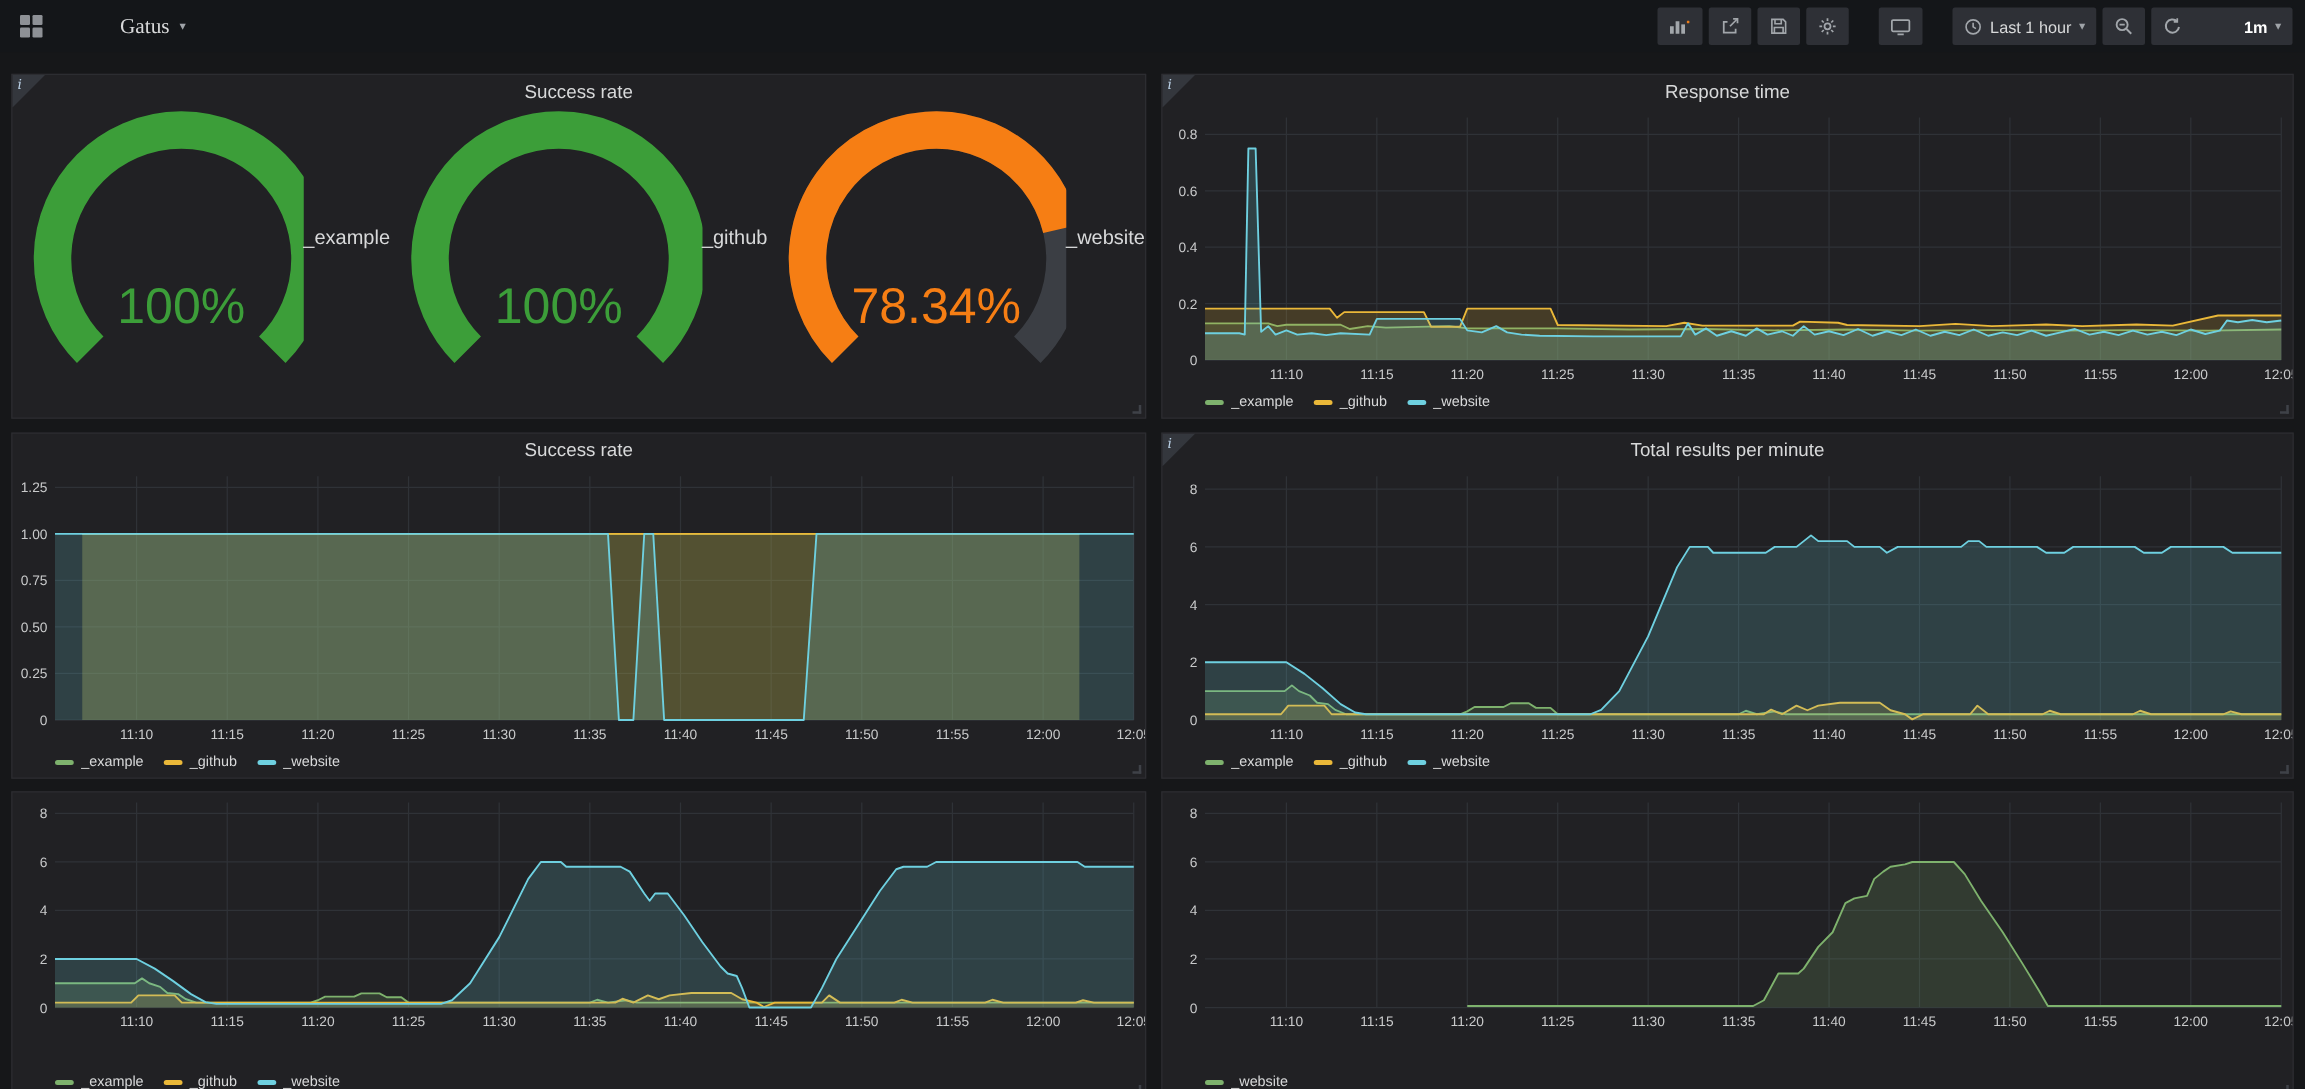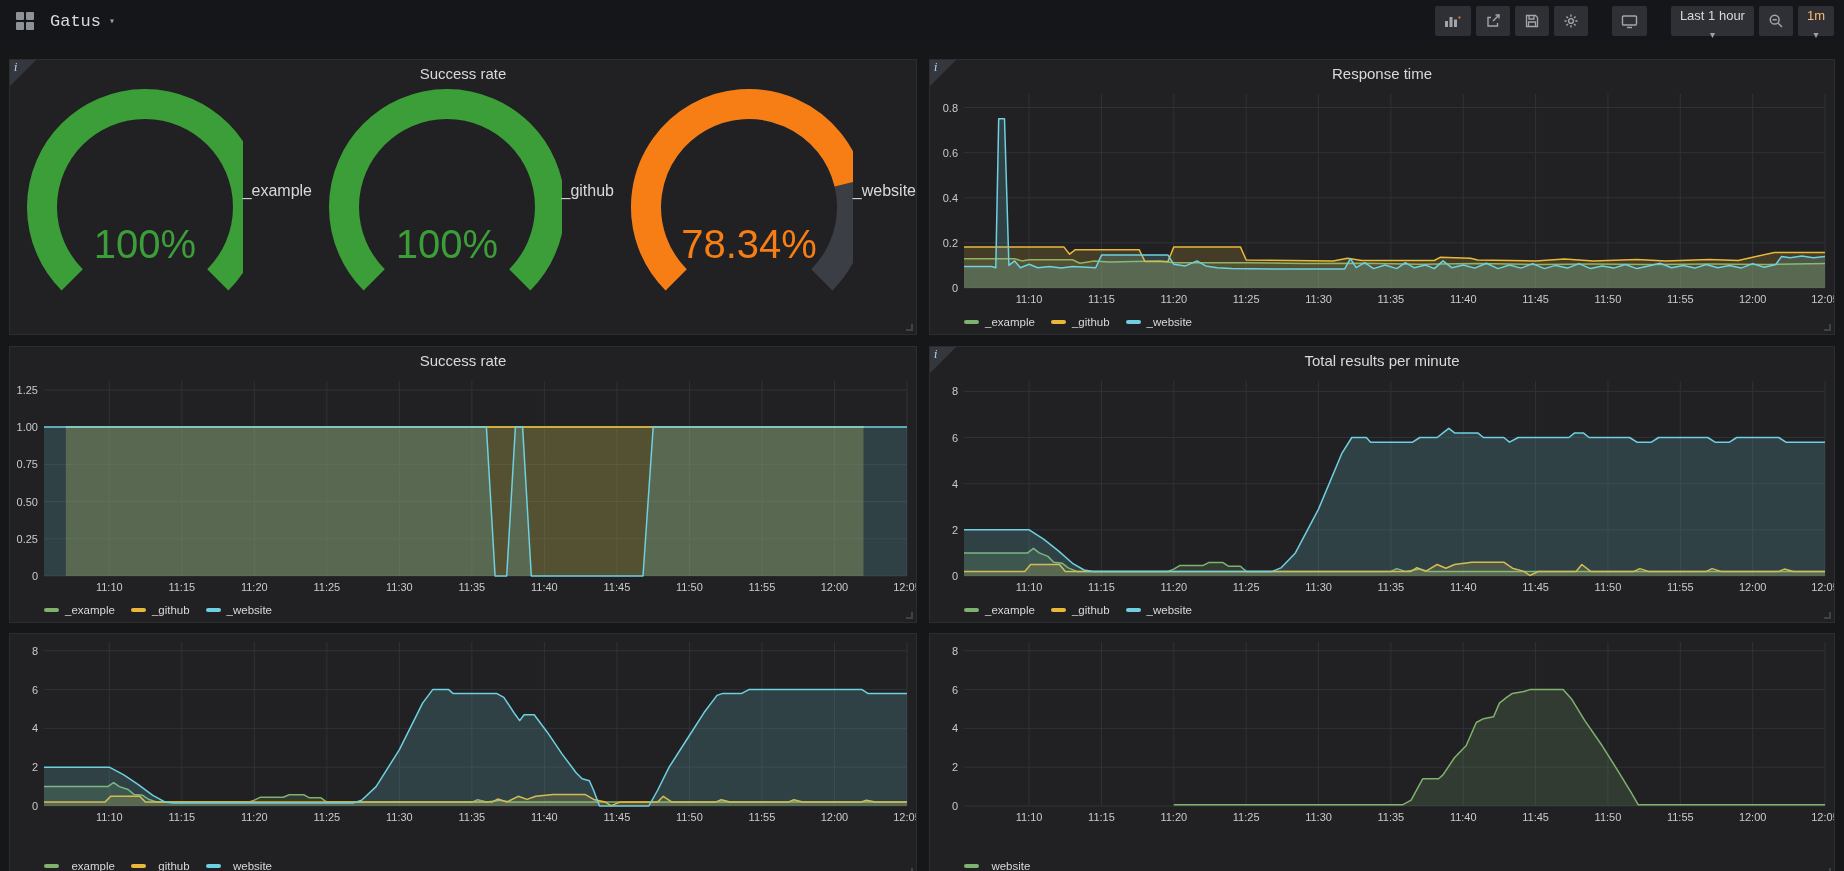--- a/index.html
+++ b/index.html
@@ -9,29 +9,29 @@
   
   .navbar { position:absolute; left:0; top:0; width:1844px; height:42px;
             background:#141619; display:flex; align-items:center; justify-content:space-between;
             padding:0 10px; }
   .nav-left { display:flex; align-items:center; gap:10px; }
   .nav-menu-btn { background:transparent; border:none; cursor:pointer; padding:4px 6px; }
   .grid-ico { display:grid; grid-template-columns:8px 8px; grid-template-rows:8px 8px; gap:2px; }
   .grid-ico span { background:#8e9196; border-radius:1px; }
   .dash-title-btn { background:transparent; border:none; color:#d8d9da; font-size:17px;
                     display:flex; align-items:center; gap:8px; cursor:pointer;
-                    font-family:Liberation Mono, monospace; }
+                    font-family:Liberation Serif, serif;margin-left:46px; }
   .caret { font-size:10px; color:#9fa3a8; }
   .nav-right { display:flex; align-items:center; gap:5px; }
   .nav-btn { height:30px; min-width:34px; background:#2e3036; border:none; border-radius:2px;
              color:#a2a6ab; display:flex; align-items:center; justify-content:center;
-             gap:6px; padding:0 9px; cursor:pointer; font-size:13px; font-family:inherit;flex-direction:column; }
+             gap:6px; padding:0 9px; cursor:pointer; font-size:13px; font-family:inherit; }
   .nav-btn svg { display:block; }
   .nav-gap { width:14px; }
-  .interval { color:#fdba74; font-weight:400; }
+  .interval { color:#ffffff; font-weight:700;margin-left:43px; }
   .timetext { color:#d8d9da; }
 
   
   .panel { position:absolute; background:#212124; border:1px solid #2c2d31;
            display:flex; flex-direction:column; }
   .p1{left:9px;   top:59px;  width:908px; height:276px;}
   .p2{left:929px; top:59px;  width:906px; height:276px;}
   .p3{left:9px;   top:346px; width:908px; height:277px;}
   .p4{left:929px; top:346px; width:906px; height:277px;}
   .p5{left:9px;   top:633px; width:908px; height:246px;}

